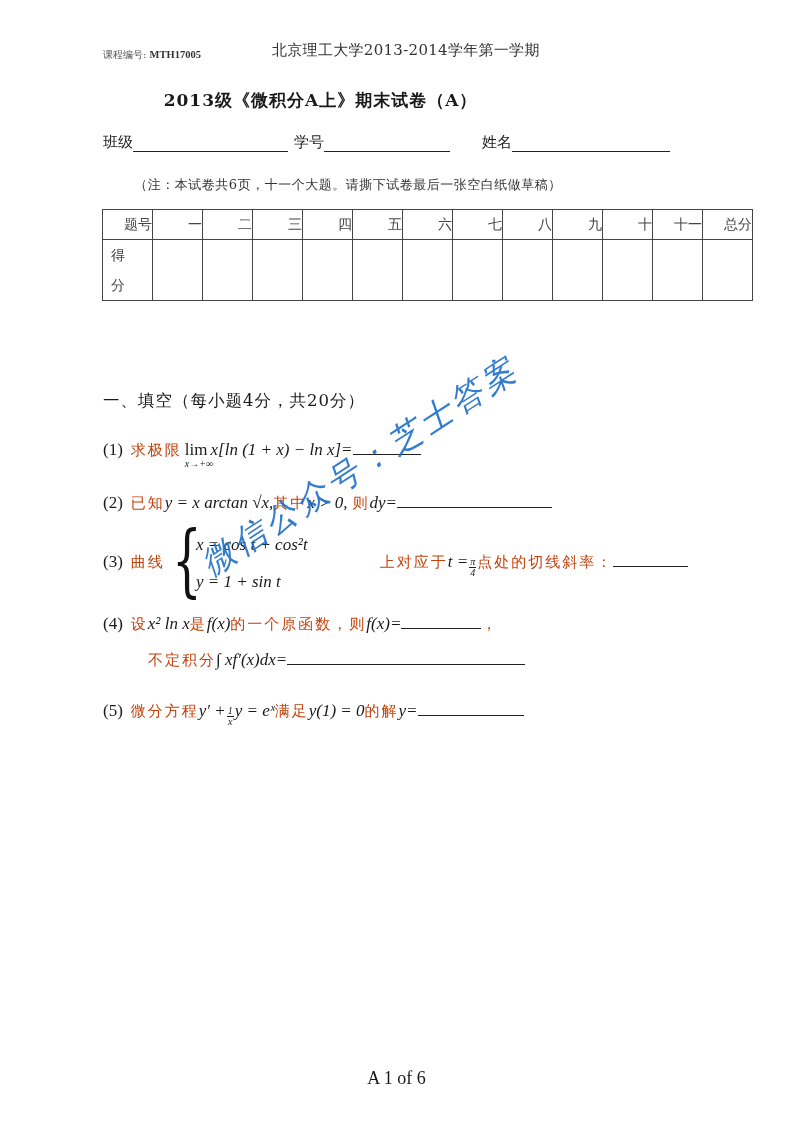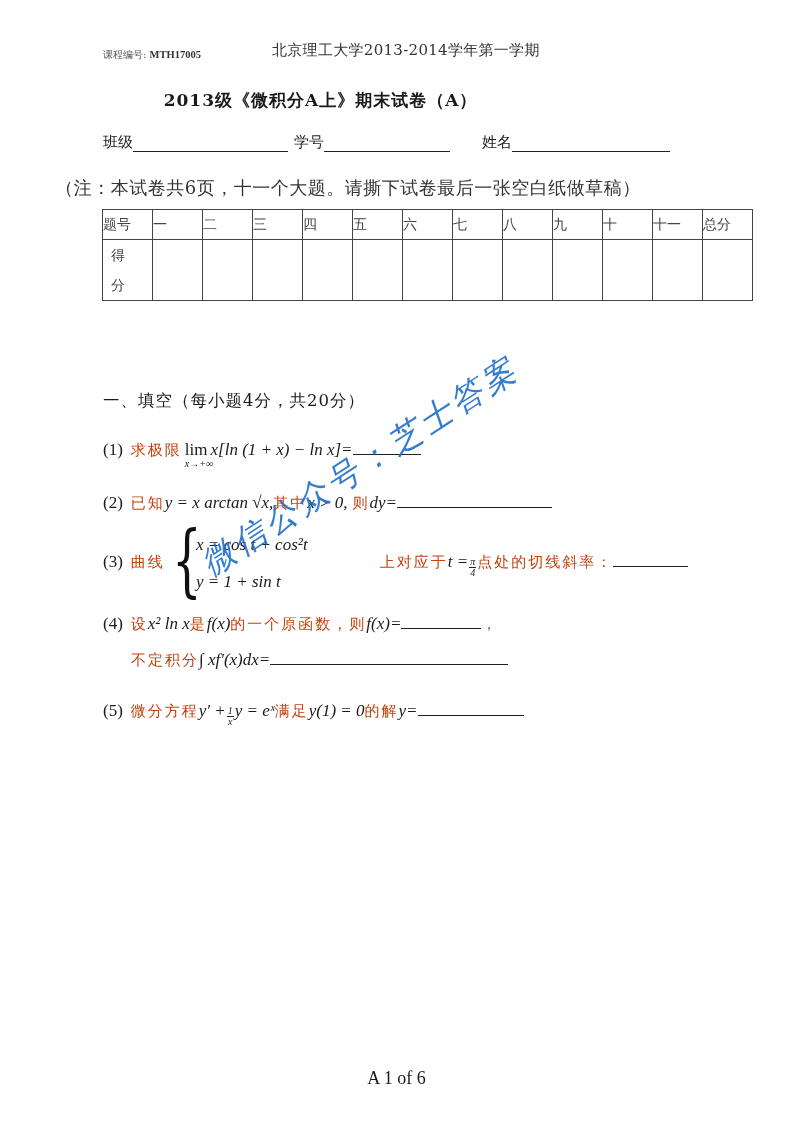--- a/index.html
+++ b/index.html
@@ -9,24 +9,24 @@
       color: #1a1a1a;
     }
     .abs { position: absolute; }
     .course-code { left: 103px; top: 48px; font-size: 10px; color: #333; white-space: nowrap; }
     .course-code .lbl { color: #555; }
     .course-code .val { font-family: "Liberation Serif", serif; font-weight: bold; font-size: 10.5px; }
     .uni-header { left: 272px; top: 41px; font-size: 15px; color: #333; white-space: nowrap; letter-spacing: 0.3px; }
     .title { left: 0; width: 641px; top: 89px; text-align: center; font-size: 17px; font-weight: bold; letter-spacing: 1px; white-space: nowrap; }
     .info-row { left: 103px; top: 133px; font-size: 15px; white-space: nowrap; display: flex; align-items: flex-end; }
     .info-row .blank { display: inline-block; border-bottom: 1px solid #222; height: 18px; margin-right: 6px; }
-    .note { left: 0; width: 676px; top: 176px; text-align: center; font-size: 18px; color: #333; white-space: nowrap; letter-spacing: 0.5px; padding-left: 20px; box-sizing: border-box; }
+    .note { left: 0; width: 676px; top: 176px; text-align: center; font-size: 13px; color: #333; white-space: nowrap; letter-spacing: 0.5px; padding-left: 20px; box-sizing: border-box; }
 
     table.score { position: absolute; left: 102px; top: 209px; border-collapse: collapse; table-layout: fixed; width: 643px; }
-    table.score td { border: 1px solid #444; width: 49px; padding: 0; font-size: 14px; color: #444; vertical-align: middle; text-align: left; }
+    table.score td { border: 1px solid #444; width: 49px; padding: 0; font-size: 14px; color: #444; vertical-align: middle; text-align: right; }
     table.score tr.hdr td { height: 29px; }
     table.score tr.body td { height: 59px; }
     table.score td.rowlbl { text-align: left; padding-left: 8px; line-height: 30px; vertical-align: top; }
 
     .section-title { left: 103px; top: 390px; font-size: 16.5px; white-space: nowrap; letter-spacing: 1px; }
 
     .q { position: absolute; left: 103px; font-size: 16px; white-space: nowrap; display: flex; align-items: baseline; }
     .q .num { margin-right: 8px; font-family: "Liberation Serif", serif; font-size: 17px; }
     .q .cjk { font-family: Liberation Serif, serif; font-size: 15px; color: #c2410c; letter-spacing: 2px; }
     .q .math { font-family: "Liberation Serif", serif; font-style: italic; font-size: 17px; }
@@ -147,21 +147,21 @@
   <span class="num">(4)</span>
   <span class="cjk">设</span>
   <span class="math">x² ln x</span>
   <span class="cjk">是</span>
   <span class="math">f(x)</span>
   <span class="cjk">的一个原函数，则</span>
   <span class="math">f(x)=</span>
   <span class="blank" style="width:80px;"></span>
   <span class="cjk">，</span>
 </div>
-<div class="q" style="top:650px;left:131px;">
+<div class="q" style="top:650px;left:148px;">
   <span class="cjk">不定积分</span>
   <span class="math">∫ xf′(x)dx=</span>
   <span class="blank" style="width:238px;"></span>
 </div>
 
 <div class="q" style="top:701px;">
   <span class="num">(5)</span>
   <span class="cjk">微分方程</span>
   <span class="math">y′ +</span>
   <span class="frac">

